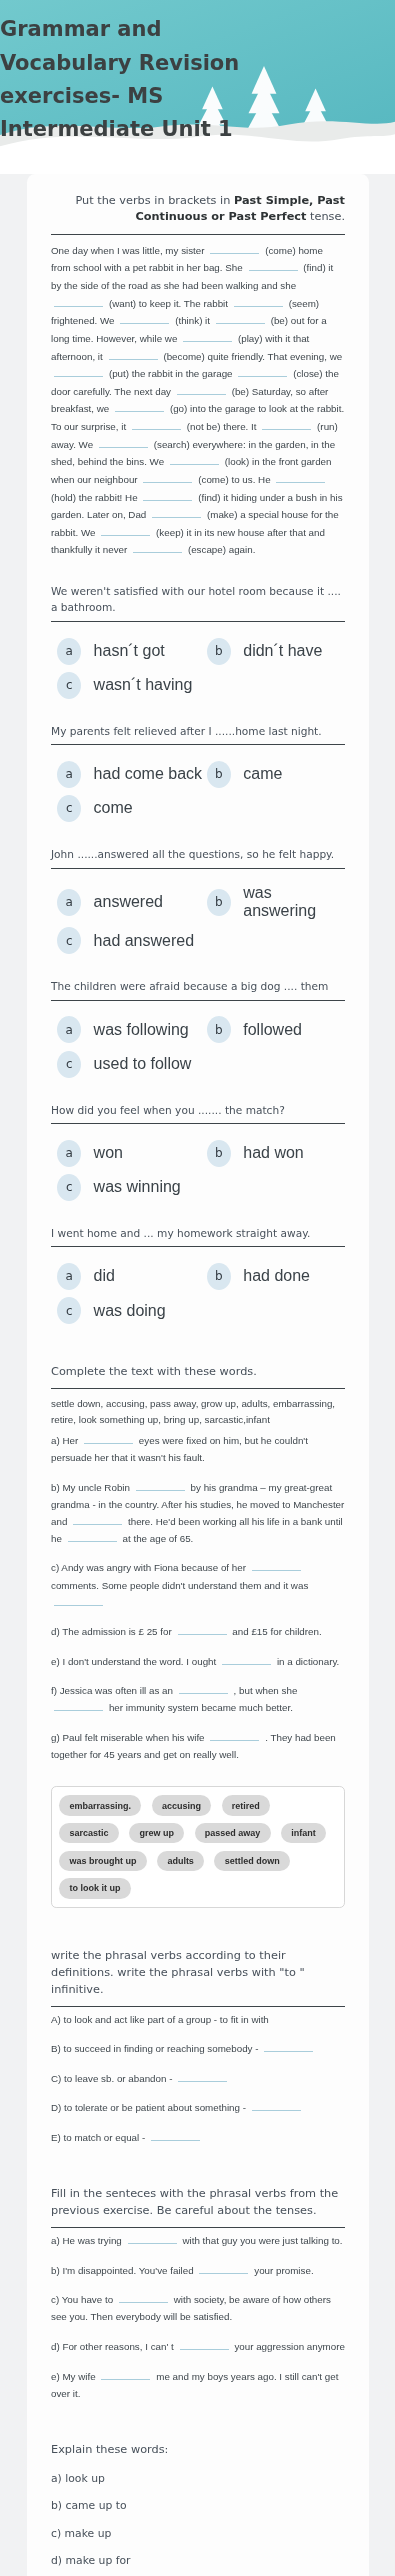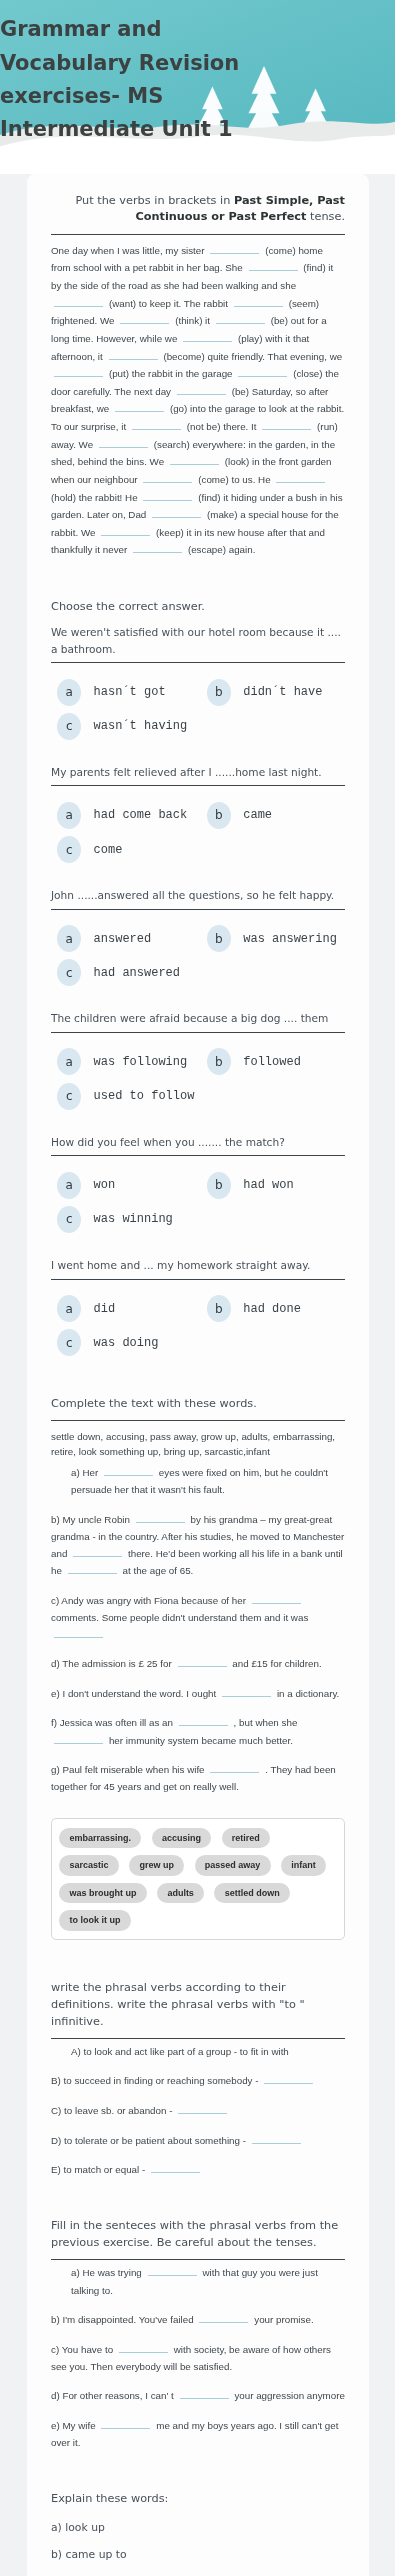--- a/index.html
+++ b/index.html
@@ -31,32 +31,32 @@
   .sans{font-family:"Liberation Sans",sans-serif;color:#3f474d;}
 
   .instr-text{font-size:11.3px;line-height:1.5;margin:0;}
   .instr-text b{color:#2e3335;}
   .rule{border-top:1px solid var(--rule);margin-top:7.2px;}
 
   .gapfill{font-size:9.8px;line-height:1.8;margin:0;}
   .blank{display:inline-block;width:49px;height:1.05em;border-bottom:1px solid var(--blank);
     vertical-align:baseline;margin:0 3.1px;}
   .gapline{font-size:9.8px;line-height:1.75;margin:12.4px 0 0;}
-  .gapline:first-child{margin-top:0;margin-left:20px;}
+  .gapline:first-child{margin-top:0;}
   .wordlist{font-size:9.8px;line-height:1.6;margin:0;}
 
   
   .q-prompt{font-size:10.6px;line-height:1.55;margin:0 0 4.1px;}
   .q .rule{margin-top:5.2px;}
   .opts{display:grid;grid-template-columns:52% 48%;row-gap:7.2px;margin:15.5px 0 0 6.2px;}
   .opt{display:flex;align-items:center;gap:12.4px;cursor:pointer;}
   .opt-badge{flex:0 0 auto;width:24px;height:27px;border-radius:50%;background:var(--badge);
     display:flex;align-items:center;justify-content:center;
     font-family:"DejaVu Sans",sans-serif;font-size:12px;color:#333b42;}
-  .opt-label{font-size:12px;color:#3a4248;font-family:Liberation Mono, monospace;}
+  .opt-label{font-size:16px;color:#3a4248;}
 
   
   .chipbox{border:0.5px solid #d7d7d7;border-radius:5.2px;background:#fff;
     padding:8.2px 7.2px;display:flex;flex-wrap:wrap;gap:7.2px 10.3px;}
   .chip{background:var(--chip);border-radius:12.4px;padding:5.2px 10.3px;font-weight:bold;
     font-size:9px;color:#2e2e2e;cursor:grab;}
 
   
   .hline{font-size:10.8px;line-height:1.5;margin:11.3px 0 0;}
   .hline:first-child{margin-top:12px;}
@@ -96,23 +96,20 @@
   </header>
 
   <main class="card" id="card">
       <section class="blk blk-instr">
         <p class="instr-text hand"><span>Put the verbs in brackets in </span><b>Past Simple, Past Continuous or Past Perfect</b><span> tense.</span></p>
         <div class="rule"></div>
       </section>
       <section class="blk blk-gapfill">
         <p class="gapfill sans">One day when I was little, my sister <span class="blank"></span> (come) home from school with a pet rabbit in her bag. She <span class="blank"></span> (find) it by the side of the road as she had been walking and she <span class="blank"></span> (want) to keep it. The rabbit <span class="blank"></span> (seem) frightened. We <span class="blank"></span> (think) it <span class="blank"></span> (be) out for a long time. However, while we <span class="blank"></span> (play) with it that afternoon, it <span class="blank"></span> (become) quite friendly. That evening, we <span class="blank"></span> (put) the rabbit in the garage <span class="blank"></span> (close) the door carefully. The next day <span class="blank"></span> (be) Saturday, so after breakfast, we <span class="blank"></span> (go) into the garage to look at the rabbit. To our surprise, it <span class="blank"></span> (not be) there. It <span class="blank"></span> (run) away. We <span class="blank"></span> (search) everywhere: in the garden, in the shed, behind the bins. We <span class="blank"></span> (look) in the front garden when our neighbour <span class="blank"></span> (come) to us. He <span class="blank"></span> (hold) the rabbit! He <span class="blank"></span> (find) it hiding under a bush in his garden. Later on, Dad <span class="blank"></span> (make) a special house for the rabbit. We <span class="blank"></span> (keep) it in its new house after that and thankfully it never <span class="blank"></span> (escape) again.</p>
       </section>
-      <section class="blk blk-instr">
-        <p class="instr-text hand"><span>Choose the correct answer.</span></p>
-      </section>
       <section class="blk blk-mcq q">
         <p class="q-prompt hand">We weren't satisfied with our hotel room because it .... a bathroom.</p>
         <div class="rule"></div>
         <div class="opts">
           <div class="opt">
             <span class="opt-badge hand">a</span>
             <span class="opt-label sans">hasn´t got</span>
           </div>
           <div class="opt">
             <span class="opt-badge hand">b</span>

